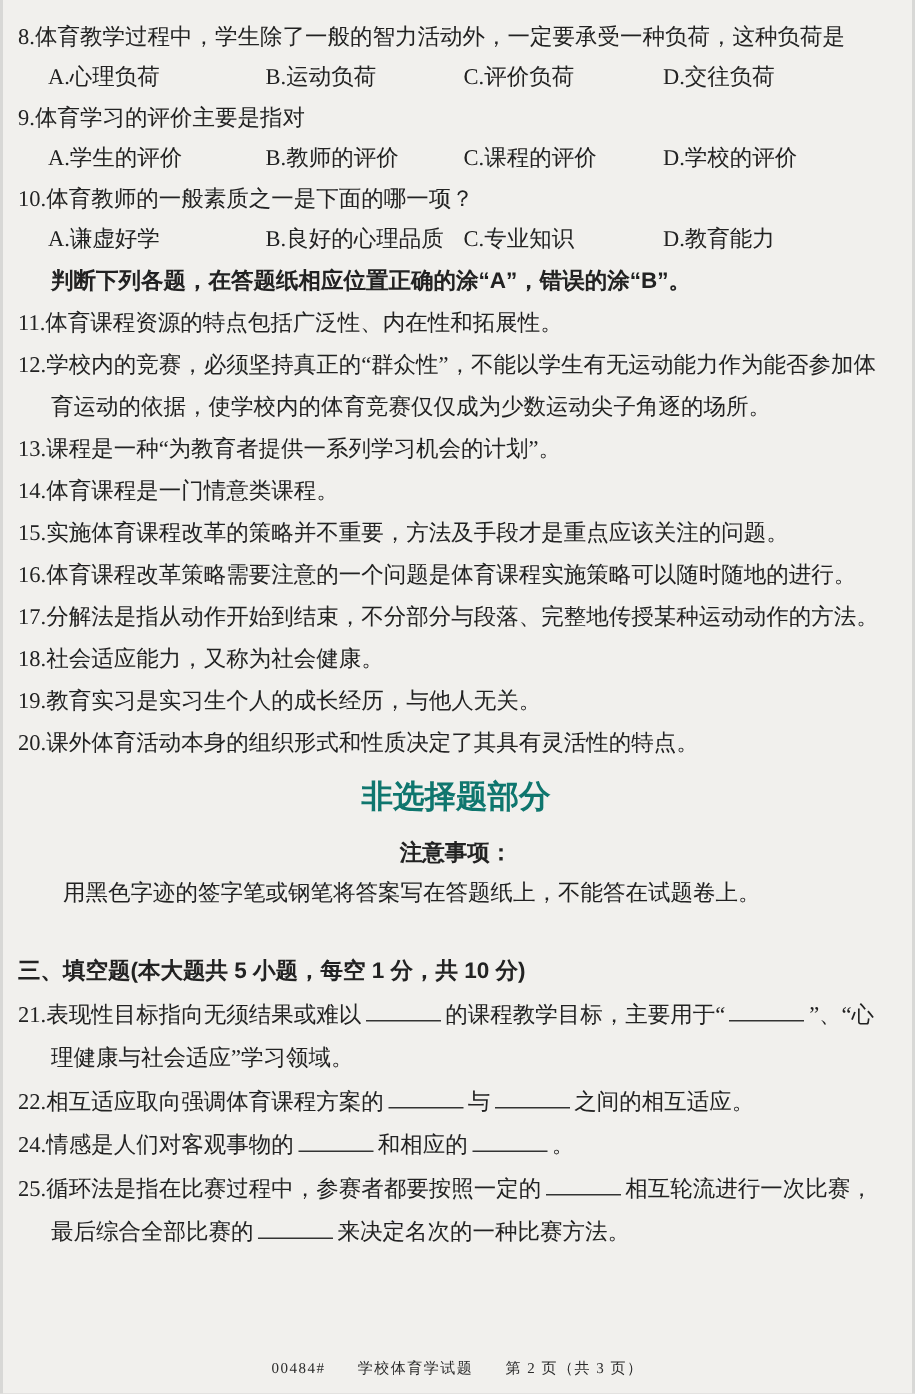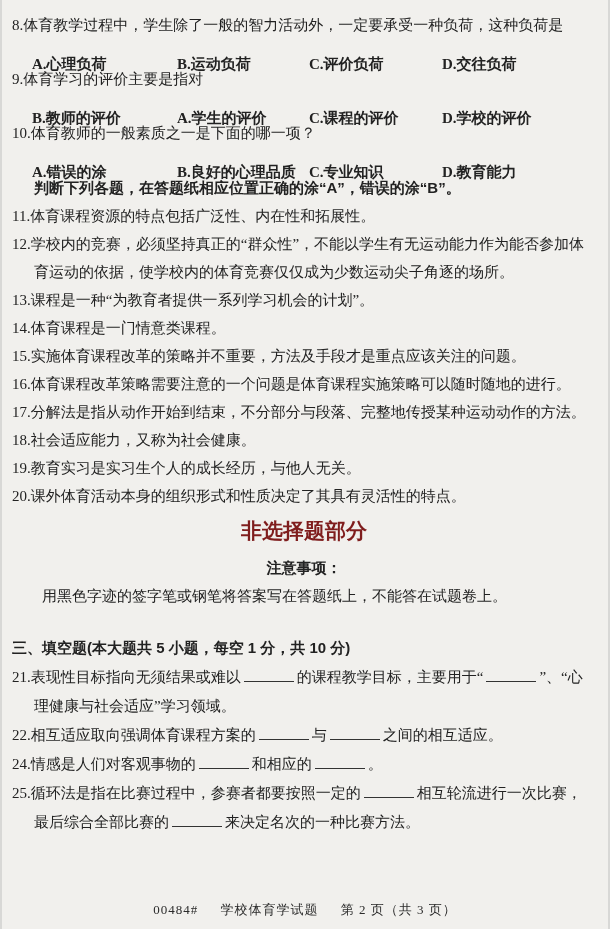--- a/index.html
+++ b/index.html
@@ -11,21 +11,21 @@
     font-family:"Liberation Serif","DejaVu Serif",serif;
     font-size:15px;
     box-sizing:border-box;
     padding:12px 12px 0 10px;
     position:relative;
     overflow:hidden;
   }
   
   .mc-section .stem{line-height:27px;white-space:nowrap;}
   .opt-row{position:relative;height:27px;line-height:27px;}
-  .opt{position:absolute;top:12px;white-space:nowrap;font-weight:bold;}
+  .opt{position:absolute;top:0;white-space:nowrap;}
   .opt:nth-child(1){left:20px;}
   .opt:nth-child(2){left:165px;}
   .opt:nth-child(3){left:297px;}
   .opt:nth-child(4){left:430px;}
   
   .sec-title{
     font-family:"Liberation Sans","DejaVu Sans",sans-serif;
     font-weight:bold;font-size:15px;line-height:28px;
   }
   .instruction{
@@ -33,67 +33,67 @@
     font-weight:bold;font-size:15px;line-height:28px;
     padding-left:22px;
   }
   
   .hang{padding-left:22px;text-indent:-22px;line-height:28px;}
   .fb-items .hang{line-height:29px;}
   
   .center-heading{
     font-family:Liberation Serif, serif;
     font-weight:bold;font-size:21px;line-height:30px;
-    text-align:center;margin:6px 0 10px 0;color:#7f1d1d;
+    text-align:center;margin:6px 0 10px 0;color:#0f766e;
   }
   .notice{margin-top:8px;}
   .notice-title{
     font-family:Liberation Mono, monospace;
     font-weight:bold;font-size:15px;line-height:27px;text-align:center;
   }
   .notice-body{line-height:27px;padding-left:30px;}
   .fill-section{margin-top:24px;}
   .fill-section .sec-title{line-height:27px;margin-bottom:2px;}
   
   .blank{
     display:inline-block;width:50px;height:13px;
     border-bottom:1px solid #333;
     margin:0 3px;vertical-align:baseline;
   }
   
   .footer{
     position:absolute;left:0;right:0;bottom:10px;
-    text-align:center;font-size:13px;color:#2b2b2b;
+    text-align:center;font-size:10px;color:#2b2b2b;
     letter-spacing:1px;
   }
   .footer span{margin:0 9px;}
 </style>
 </head>
 <body>
 
 <div class="paper" style="background: rgb(241, 240, 237); color: rgb(34, 34, 34);">
 
   <section class="mc-section" id="mc-section">
       <div class="stem">8.体育教学过程中，学生除了一般的智力活动外，一定要承受一种负荷，这种负荷是</div>
       <div class="opt-row">
         <span class="opt">A.心理负荷</span>
         <span class="opt">B.运动负荷</span>
         <span class="opt">C.评价负荷</span>
         <span class="opt">D.交往负荷</span>
       </div>
       <div class="stem">9.体育学习的评价主要是指对</div>
       <div class="opt-row">
+        <span class="opt">A.学生的评价</span>
         <span class="opt">B.教师的评价</span>
-        <span class="opt">A.学生的评价</span>
         <span class="opt">C.课程的评价</span>
         <span class="opt">D.学校的评价</span>
       </div>
       <div class="stem">10.体育教师的一般素质之一是下面的哪一项？</div>
       <div class="opt-row">
-        <span class="opt">A.错误的涂</span>
+        <span class="opt">A.谦虚好学</span>
         <span class="opt">B.良好的心理品质</span>
         <span class="opt">C.专业知识</span>
         <span class="opt">D.教育能力</span>
       </div>
     </section>
 
   <section class="judge-section">
     <div class="instruction">判断下列各题，在答题纸相应位置正确的涂“A”，错误的涂“B”。</div>
     <div id="tf-items">
         <div class="hang">11.体育课程资源的特点包括广泛性、内在性和拓展性。</div>

